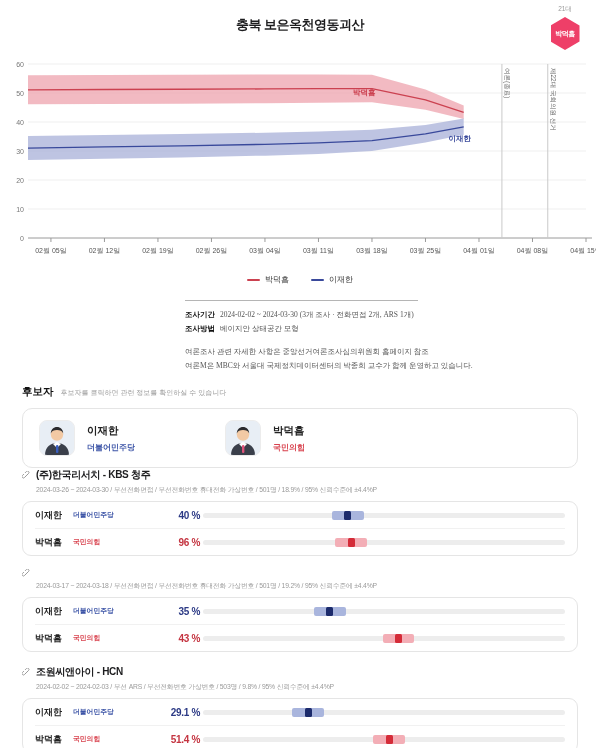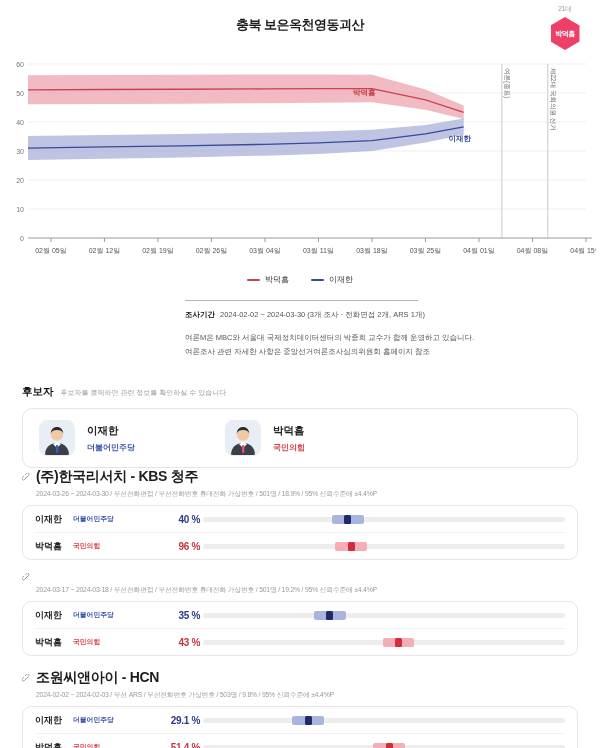--- a/index.html
+++ b/index.html
@@ -14,39 +14,39 @@
              clip-path:polygon(50% 0%,100% 26%,100% 74%,50% 100%,0% 74%,0% 26%);
              color:#fff;font-size:7px;font-weight:bold;letter-spacing:-0.5px;}
   
   .chart-wrap{position:absolute;top:56px;left:8px;width:588px;height:212px;}
   .legend{position:absolute;top:274px;left:0;right:0;display:flex;justify-content:center;gap:22px;
           font-size:8px;color:#333;align-items:center;}
   .legend .dash{display:inline-block;width:13px;height:2px;margin-right:5px;vertical-align:middle;border-radius:1px;}
   .legend .item{display:flex;align-items:center;}
   
   .info-divider{position:absolute;top:300px;left:185px;width:233px;height:1px;background:#b5b5b5;}
-  .info-block{position:absolute;top:308px;left:185px;width:405px;font-size:7.5px;color:#555;line-height:14px;}
+  .info-block{position:absolute;top:308px;left:185px;width:405px;font-size:7.5px;color:#555;line-height:14px;font-family:Liberation Serif, serif;}
   .info-block b{color:#111;margin-right:5px;}
   .info-notes{margin-top:9px;}
   
   .cand-section{position:absolute;top:381px;left:22px;right:22px;}
   .cand-heading{font-size:10.5px;font-weight:bold;color:#111;}
   .cand-note{font-size:7px;color:#999;margin-left:7px;font-weight:normal;}
   .cand-card{margin-top:9px;border:1px solid #e5e5e5;border-radius:10px;height:58px;
              display:flex;align-items:center;padding:0 16px;gap:90px;background:#fff;}
   .cand-item{display:flex;align-items:center;gap:12px;cursor:pointer;}
   .cand-avatar{width:34px;height:34px;border-radius:8px;overflow:hidden;border:1px solid #ececec;background:#eef2f7;flex:0 0 auto;}
   .cand-name{font-size:10.5px;font-weight:bold;color:#222;margin-bottom:4px;}
   .cand-party{font-size:8px;font-weight:bold;}
   
   .polls{position:absolute;top:468px;left:22px;right:22px;}
   .poll-card{margin-bottom:13px;}
   .poll-head{display:flex;align-items:center;gap:5px;}
   .link-icon{width:9px;height:9px;flex:0 0 auto;}
-  .poll-org{font-size:14px;font-weight:bold;color:#1d1d1f;letter-spacing:-0.3px;}
+  .poll-org{font-size:10px;font-weight:bold;color:#1d1d1f;letter-spacing:-0.3px;}
   .poll-meta{font-size:6.8px;color:#9a9a9a;margin:3px 0 6px 14px;letter-spacing:-0.2px;}
   .poll-box{border:1px solid #e5e5e5;border-radius:9px;background:#fff;padding:0 12px;}
   .poll-row{display:flex;align-items:center;height:26px;}
   .poll-row + .poll-row{border-top:1px solid #f1f1f1;}
   .r-name{width:38px;font-size:9px;font-weight:bold;color:#222;}
   .r-party{width:72px;font-size:6.8px;font-weight:bold;}
   .r-pct{width:55px;text-align:right;font-size:10px;font-weight:bold;margin-right:3px;letter-spacing:-0.3px;}
   .r-bar{flex:1;position:relative;height:12px;}
   .r-track{position:absolute;left:0;right:0;top:3.5px;height:5px;border-radius:3px;background:#ededed;}
   .r-ci{position:absolute;top:1.5px;height:9px;border-radius:2px;}
@@ -124,23 +124,26 @@
         <span class="dash" style="background: rgb(57, 73, 155);"></span>
         <span>이재한</span>
       </span>
     </div>
 
   <div class="info-divider"></div>
   <div class="info-block">
     <div>
       <b>조사기간</b><span>2024-02-02 ~ 2024-03-30 (3개 조사 · 전화면접 2개, ARS 1개)</span>
     </div>
+    <div>
+      <b>조사방법</b><span>베이지안 상태공간 모형</span>
+    </div>
     <div class="info-notes">
+      <div>여론조사 관련 자세한 사항은 중앙선거여론조사심의위원회 홈페이지 참조</div>
       <div>여론M은 MBC와 서울대 국제정치데이터센터의 박종희 교수가 함께 운영하고 있습니다.</div>
-      <div>여론조사 관련 자세한 사항은 중앙선거여론조사심의위원회 홈페이지 참조</div>
     </div>
   </div>
 
   <div class="cand-section">
     <div>
       <span class="cand-heading">후보자</span><span class="cand-note">후보자를 클릭하면 관련 정보를 확인하실 수 있습니다</span>
     </div>
     <div class="cand-card">
   <div class="cand-item">
     <div class="cand-avatar"><svg width="34" height="34" viewBox="0 0 34 34">

